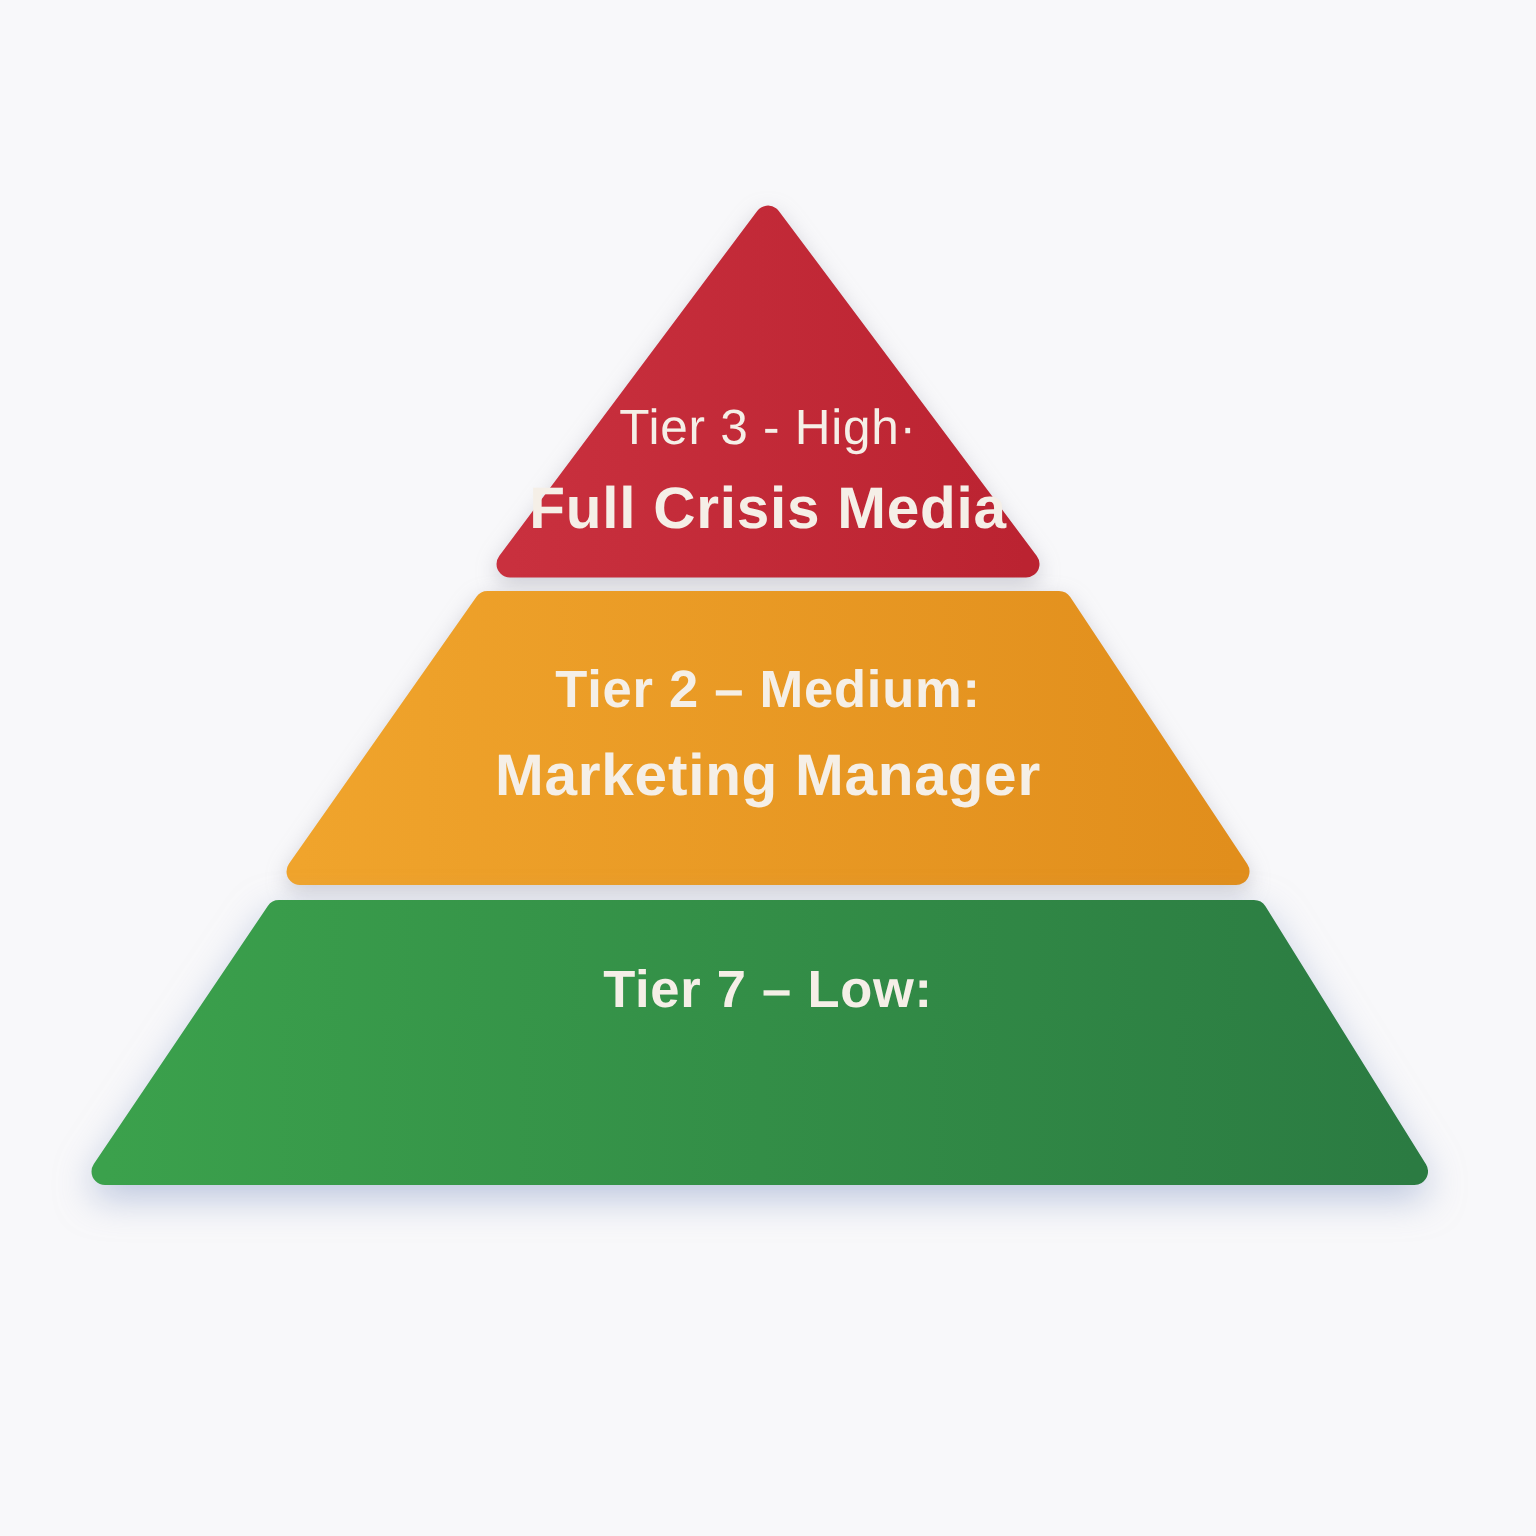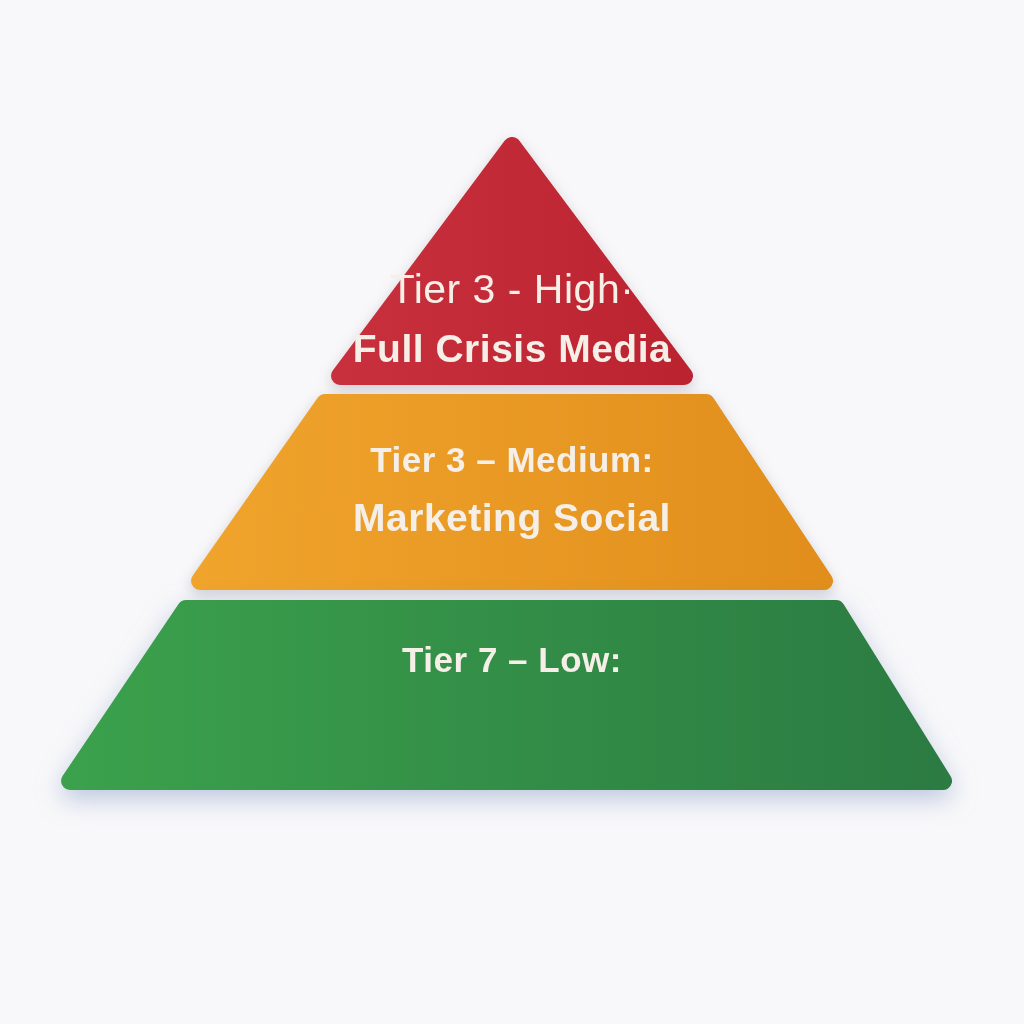--- a/index.html
+++ b/index.html
@@ -28,21 +28,21 @@
     text-align: center;
     color: var(--label-color, #F5EFE7);
     pointer-events: none;
   }
   .tier-labels .line1,
   .tier-labels .line2 {
     display: block;
     letter-spacing: 0.5px;
   }
   .labels-tier3 { top: 266px; }
-  .labels-tier3 .line1 { font-size: 41px; font-weight: 400; }
+  .labels-tier3 .line1 { font-size: 33px; font-weight: 400; }
   .labels-tier3 .line2 { font-size: 39px; font-weight: 700; margin-top: 14px; }
   .labels-tier2 { top: 440px; }
   .labels-tier2 .line1 { font-size: 35px; font-weight: 700; }
   .labels-tier2 .line2 { font-size: 39px; font-weight: 700; margin-top: 16px; }
   .labels-tier1 { top: 640px; }
   .labels-tier1 .line1 { font-size: 35px; font-weight: 700; }
   .labels-tier1 .line2 { font-size: 39px; font-weight: 700; margin-top: 16px; }
 </style>
 </head>
 <body>
@@ -71,21 +71,21 @@
 
     <polygon class="tier-shape-green" points="186,609 836,609 943,781 70,781" fill="url(#grad-tier1)" stroke="url(#grad-tier1)" stroke-width="18" stroke-linejoin="round"></polygon>
   </svg>
 
   <div class="tier-labels labels-tier3">
     <span class="line1">Tier 3 - High·</span>
     <span class="line2">Full Crisis Media</span>
   </div>
 
   <div class="tier-labels labels-tier2">
-    <span class="line1">Tier 3 – Medium:</span>
-    <span class="line2">Marketing Social</span>
+    <span class="line1">Tier 2 – Medium:</span>
+    <span class="line2">Marketing Manager</span>
   </div>
 
   <div class="tier-labels labels-tier1">
     <span class="line1">Tier 7 – Low:</span>
   </div>
 
 </div>
 
 </body></html>

